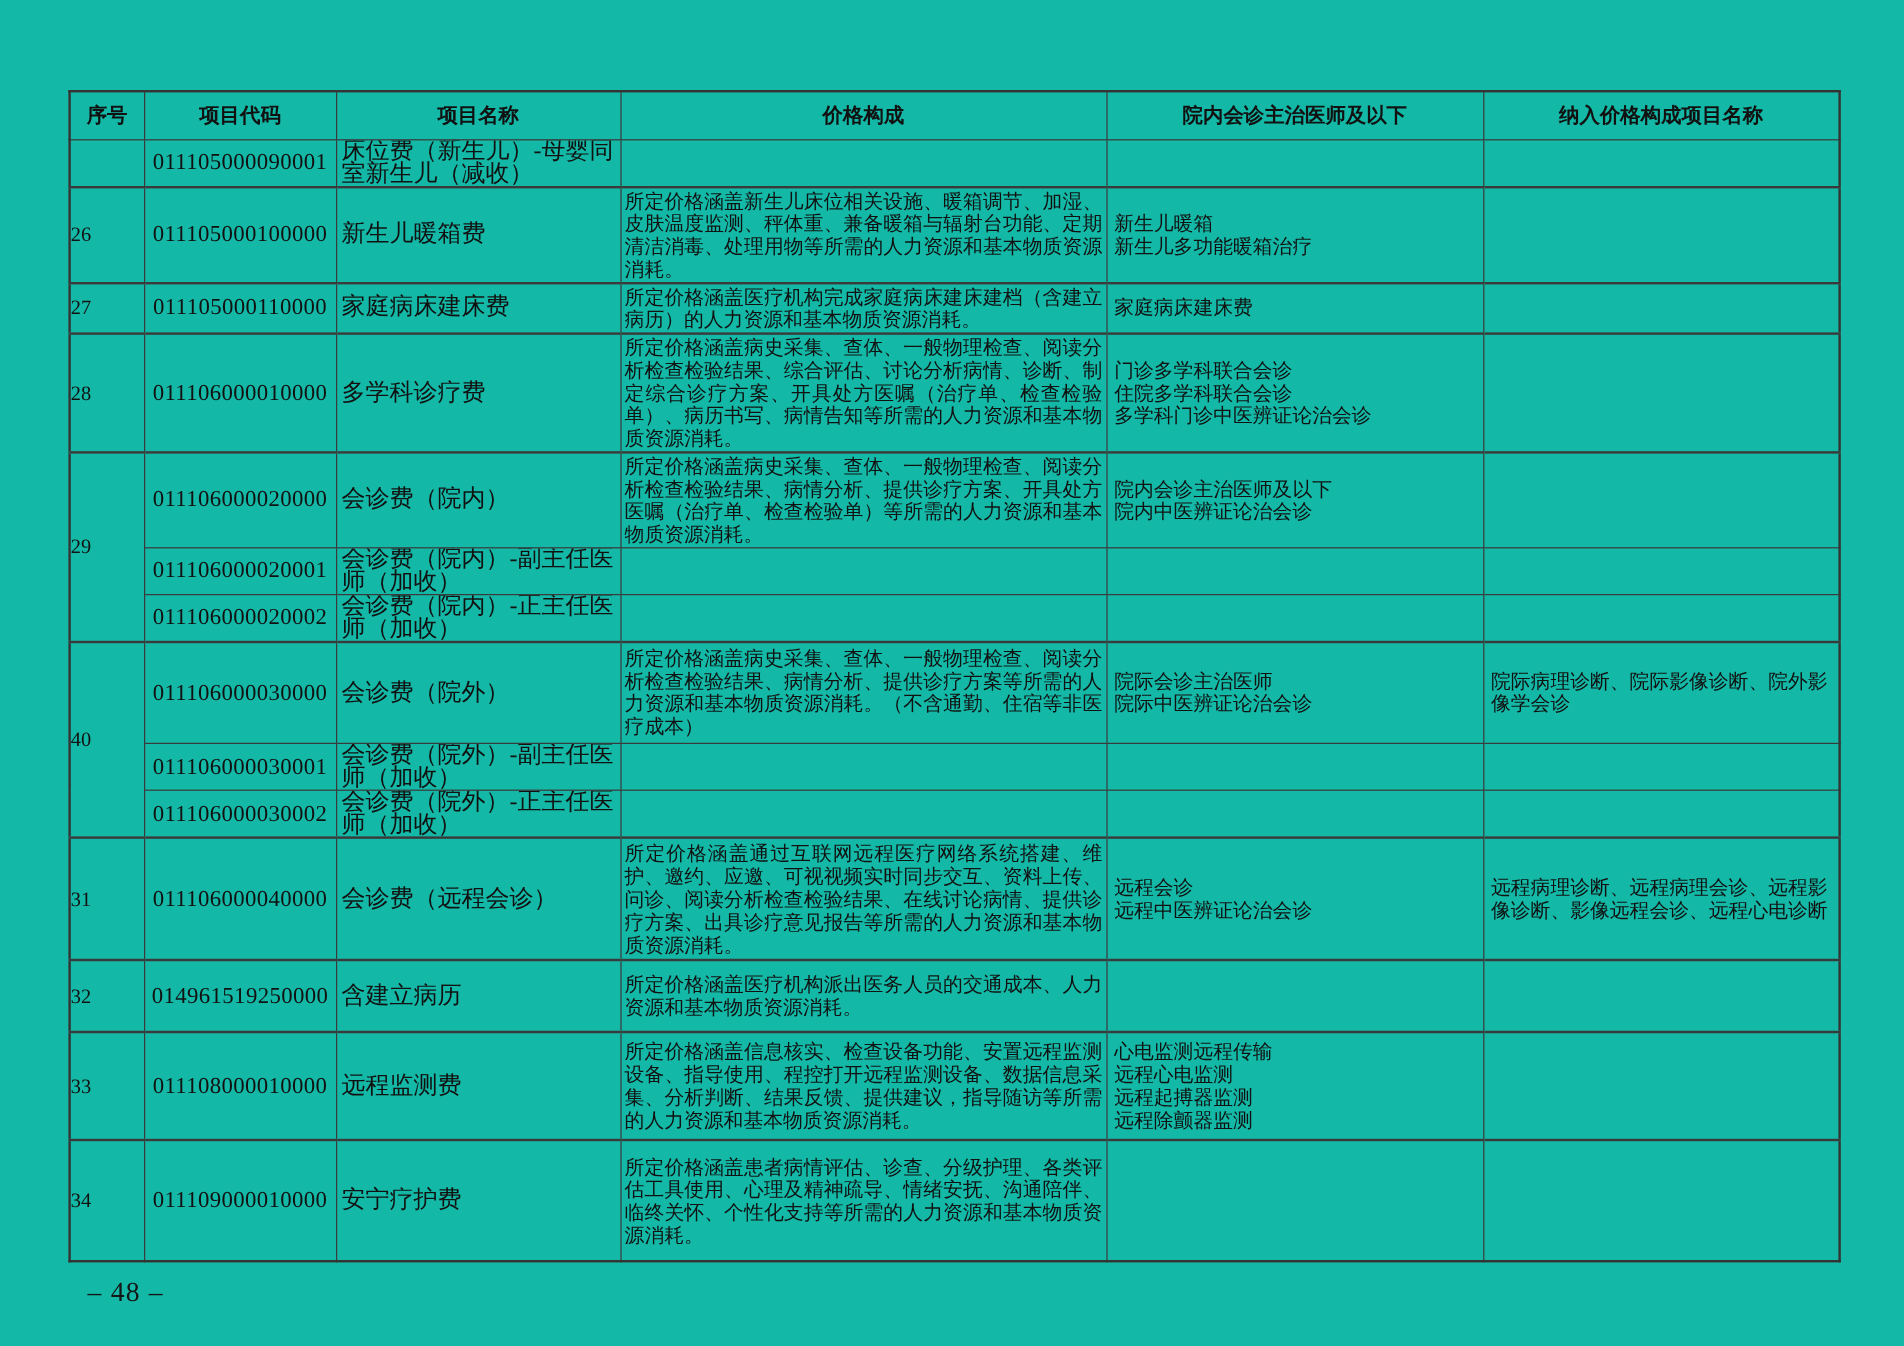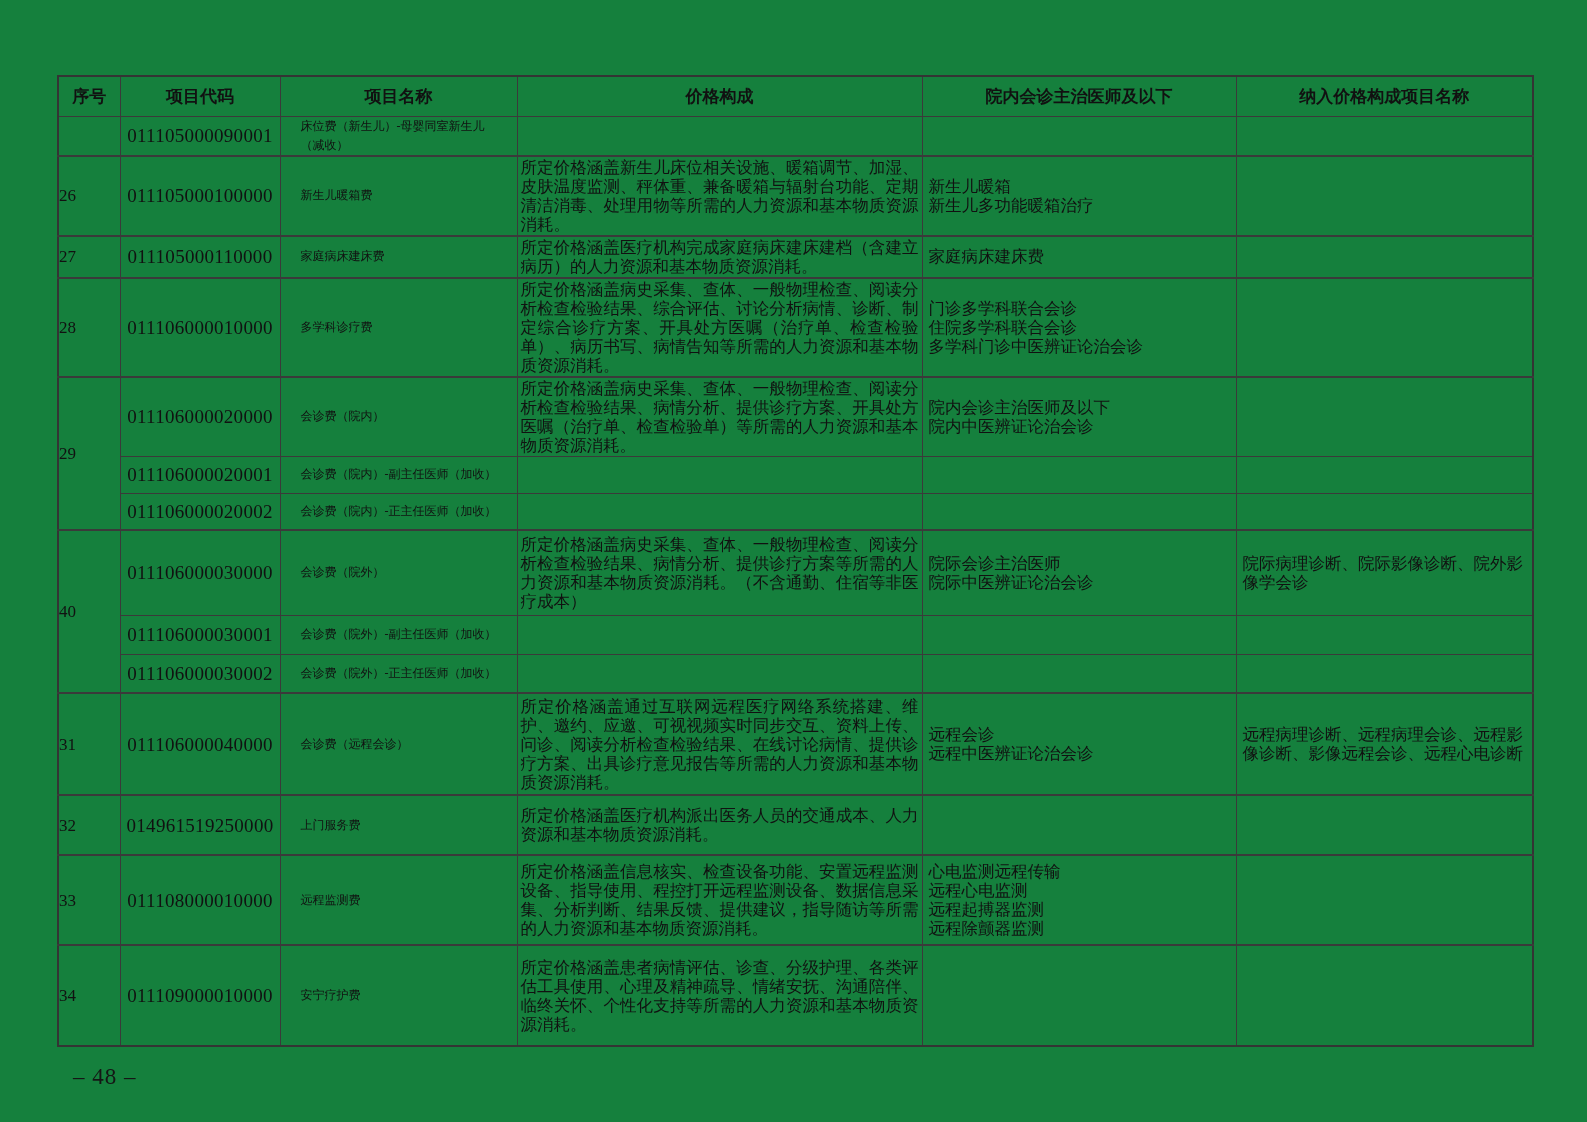--- a/index.html
+++ b/index.html
@@ -1,19 +1,19 @@
 <!DOCTYPE html>
 <html><head>
 <meta charset="utf-8">
 <style>
   html,body{margin:0;padding:0;background:#e8e8e8;}
   .page{
     position:relative;
     width:1587px;height:1122px;
-    background:#15803d;
+    background:#14b8a6;
     overflow:hidden;
     font-family:"Liberation Serif","DejaVu Serif",serif;
     color:#111111;
   }
   table.doc-table{
     position:absolute;left:57px;top:75px;
     width:1475px;
     table-layout:fixed;
     border-collapse:collapse;
     border:2px solid #343434;
@@ -28,21 +28,21 @@
     word-break:break-all;
   }
   .doc-table th{
     font-weight:bold;
     font-size:17px;
     text-align:center;
     padding:0 2px;
   }
   td.seq{ text-align:left; padding:0; font-size:17px; }
   td.code{ text-align:center; padding:0 2px; font-size:19px; letter-spacing:0.3px; }
-  td.name{ text-align:left; font-size:12px; padding:0 20px; }
+  td.name{ text-align:left; font-size:20px; padding:0 4px; }
   td.price{ text-align:justify; text-align-last:left; padding:1px 3px; }
   td.charged{ white-space:pre-line; padding:0 6px; }
   td.included{ white-space:pre-line; padding:12px 6px; }
   tr.major > td{ border-top-width:2px; }
   .footer-page-number{
     position:absolute;
     left:73px;top:1032px;
     font-size:23px;
     letter-spacing:1px;
     color:#151515;
@@ -171,21 +171,21 @@
       <td class="name">会诊费（远程会诊）</td>
       <td class="price">所定价格涵盖通过互联网远程医疗网络系统搭建、维护、邀约、应邀、可视视频实时同步交互、资料上传、问诊、阅读分析检查检验结果、在线讨论病情、提供诊疗方案、出具诊疗意见报告等所需的人力资源和基本物质资源消耗。</td>
       <td class="charged">远程会诊
 远程中医辨证论治会诊</td>
       <td class="included">远程病理诊断、远程病理会诊、远程影像诊断、影像远程会诊、远程心电诊断</td>
     </tr>
 
     <tr class="major" style="height:60px">
       <td class="seq">32</td>
       <td class="code">014961519250000</td>
-      <td class="name">上门服务费</td>
+      <td class="name">含建立病历</td>
       <td class="price">所定价格涵盖医疗机构派出医务人员的交通成本、人力资源和基本物质资源消耗。</td>
       <td class="charged"></td>
       <td class="included"></td>
     </tr>
 
     <tr class="major" style="height:90px">
       <td class="seq">33</td>
       <td class="code">011108000010000</td>
       <td class="name">远程监测费</td>
       <td class="price">所定价格涵盖信息核实、检查设备功能、安置远程监测设备、指导使用、程控打开远程监测设备、数据信息采集、分析判断、结果反馈、提供建议，指导随访等所需的人力资源和基本物质资源消耗。</td>

